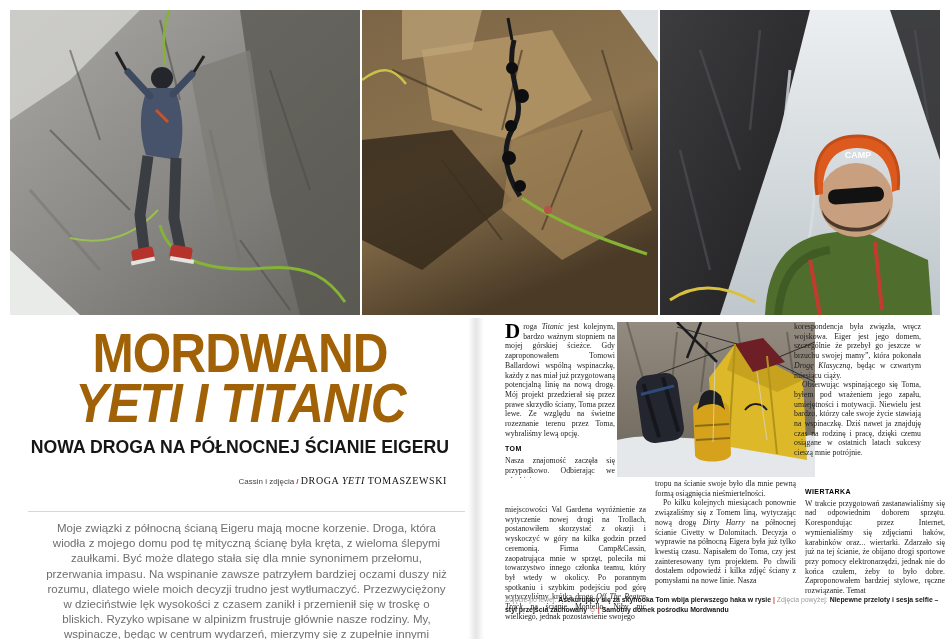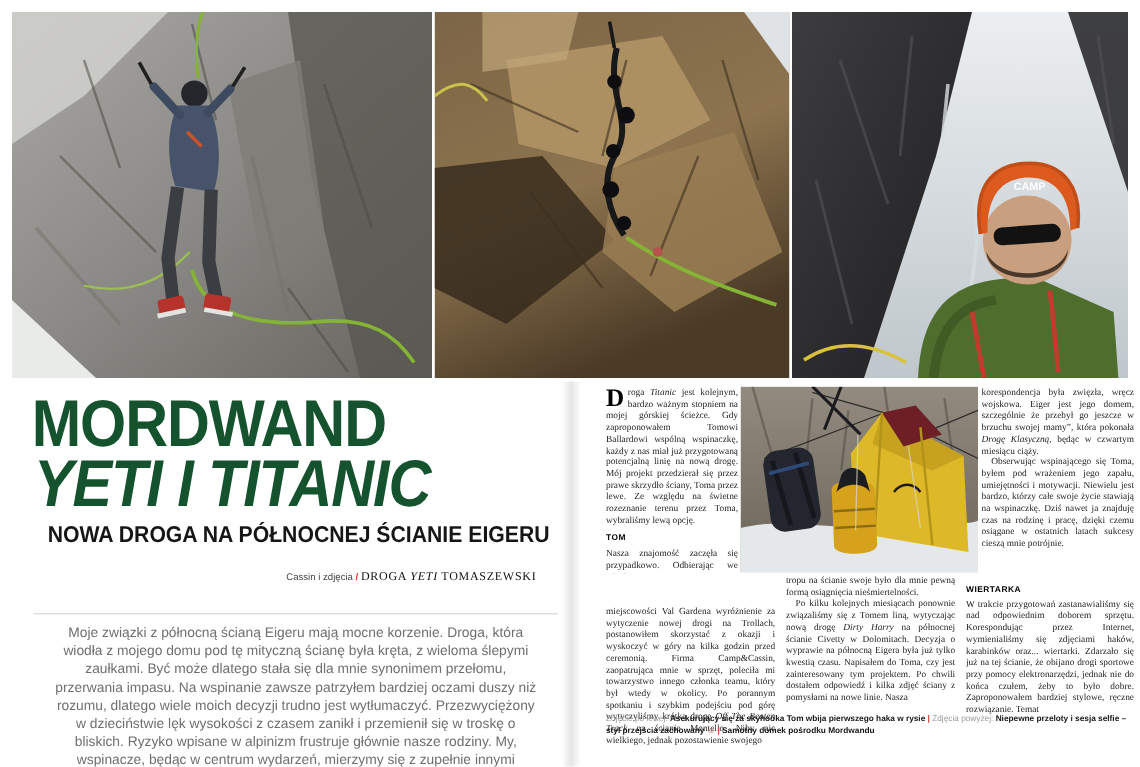--- a/index.html
+++ b/index.html
@@ -5,25 +5,25 @@
   html,body{margin:0;padding:0;background:#ffffff;}
   #spread{position:relative;width:950px;height:639px;background:#ffffff;overflow:hidden;
           font-family:"Liberation Serif",serif;}
   .abs{position:absolute;}
   .photo{position:absolute;top:10px;height:305px;overflow:hidden;}
   .photo svg{display:block;}
   
   #gutter{left:468px;top:318px;width:16px;height:321px;
           background:linear-gradient(to right,rgba(0,0,0,0),rgba(0,0,0,0.10),rgba(0,0,0,0));}
   
-  .title-wrap{left:10px;top:328px;width:460px;color:#14532d;}
+  .title-wrap{left:10px;top:328px;width:460px;text-align:center;color:#a16207;}
   .title-line{font-family:"Liberation Sans",sans-serif;font-weight:700;font-size:55px;
               line-height:50px;display:inline-block;transform:scaleX(0.9);letter-spacing:-1px;white-space:nowrap;}
   .title-line.it{font-style:italic;}
-  .subtitle{left:24px;top:436px;width:460px;text-align:left;}
+  .subtitle{left:10px;top:436px;width:460px;text-align:center;}
   .subtitle span{font-family:"Liberation Sans",sans-serif;font-weight:700;font-size:19px;
               display:inline-block;transform:scaleX(0.93);letter-spacing:0px;color:#161616;white-space:nowrap;}
   .byline{left:10px;top:475px;width:437px;text-align:right;font-family:"Liberation Sans",sans-serif;
           font-size:8px;color:#444;}
   .byline .slash{color:#d43826;font-weight:700;}
   .byline .auth{font-family:"Liberation Serif",serif;font-size:10px;color:#111;letter-spacing:.6px;}
   .byline .auth i{font-style:italic;}
   .intro{left:28px;top:511px;width:409px;padding:9px 14px;border-top:1px solid #d7d7d7;
          border-bottom:1px solid #d7d7d7;font-family:"Liberation Sans",sans-serif;
          font-size:11.5px;line-height:15.2px;color:#6f6f6f;text-align:center;}
@@ -211,21 +211,21 @@
 
   <div class="col" style="left:505px;top:505px;width:141px;height:116px;">
     <p><span>miejscowości Val Gardena wyróżnienie za wytyczenie nowej drogi na Trollach, postanowiłem skorzystać z okazji i wyskoczyć w góry na kilka godzin przed ceremonią. Firma Camp&amp;Cassin, zaopatrująca mnie w sprzęt, poleciła mi towarzystwo innego członka teamu, który był wtedy w okolicy. Po porannym spotkaniu i szybkim podejściu pod górę wytyczyliśmy krótką drogę </span><i>Off The Beaten Track</i><span> na ścianie Montello. Niby nic wielkiego, jednak pozostawienie swojego</span></p>
   </div>
 
   <div class="col" style="left:655px;top:479px;width:141px;height:116px;">
     <p>tropu na ścianie swoje było dla mnie pewną formą osiągnięcia nieśmiertelności.</p>
     <p class="ind"><span>Po kilku kolejnych miesiącach ponownie związaliśmy się z Tomem liną, wytyczając nową drogę </span><i>Dirty Harry</i><span> na północnej ścianie Civetty w Dolomitach. Decyzja o wyprawie na północną Eigera była już tylko kwestią czasu. Napisałem do Toma, czy jest zainteresowany tym projektem. Po chwili dostałem odpowiedź i kilka zdjęć ściany z pomysłami na nowe linie. Nasza</span></p>
   </div>
 
-  <div class="col" style="left:818px;top:322px;width:127px;height:163px;">
+  <div class="col" style="left:794px;top:322px;width:127px;height:163px;">
     <p><span>korespondencja była zwięzła, wręcz wojskowa. Eiger jest jego domem, szczególnie że przebył go jeszcze w brzuchu swojej mamy”, która pokonała </span><i>Drogę Klasyczną</i><span>, będąc w czwartym miesiącu ciąży.</span></p>
     <p class="ind">Obserwując wspinającego się Toma, byłem pod wrażeniem jego zapału, umiejętności i motywacji. Niewielu jest bardzo, którzy całe swoje życie stawiają na wspinaczkę. Dziś nawet ja znajduję czas na rodzinę i pracę, dzięki czemu osiągane w ostatnich latach sukcesy cieszą mnie potrójnie.</p>
   </div>
 
   <div class="col" style="left:805px;top:487px;width:140px;height:108px;">
     <div class="shead" style="margin-top:0;">WIERTARKA</div>
     <p>W trakcie przygotowań zastanawialiśmy się nad odpowiednim doborem sprzętu. Korespondując przez Internet, wymienialiśmy się zdjęciami haków, karabinków oraz... wiertarki. Zdarzało się już na tej ścianie, że obijano drogi sportowe przy pomocy elektronarzędzi, jednak nie do końca czułem, żeby to było dobre. Zaproponowałem bardziej stylowe, ręczne rozwiązanie. Temat</p>
   </div>
 
   <div class="abs captions">

